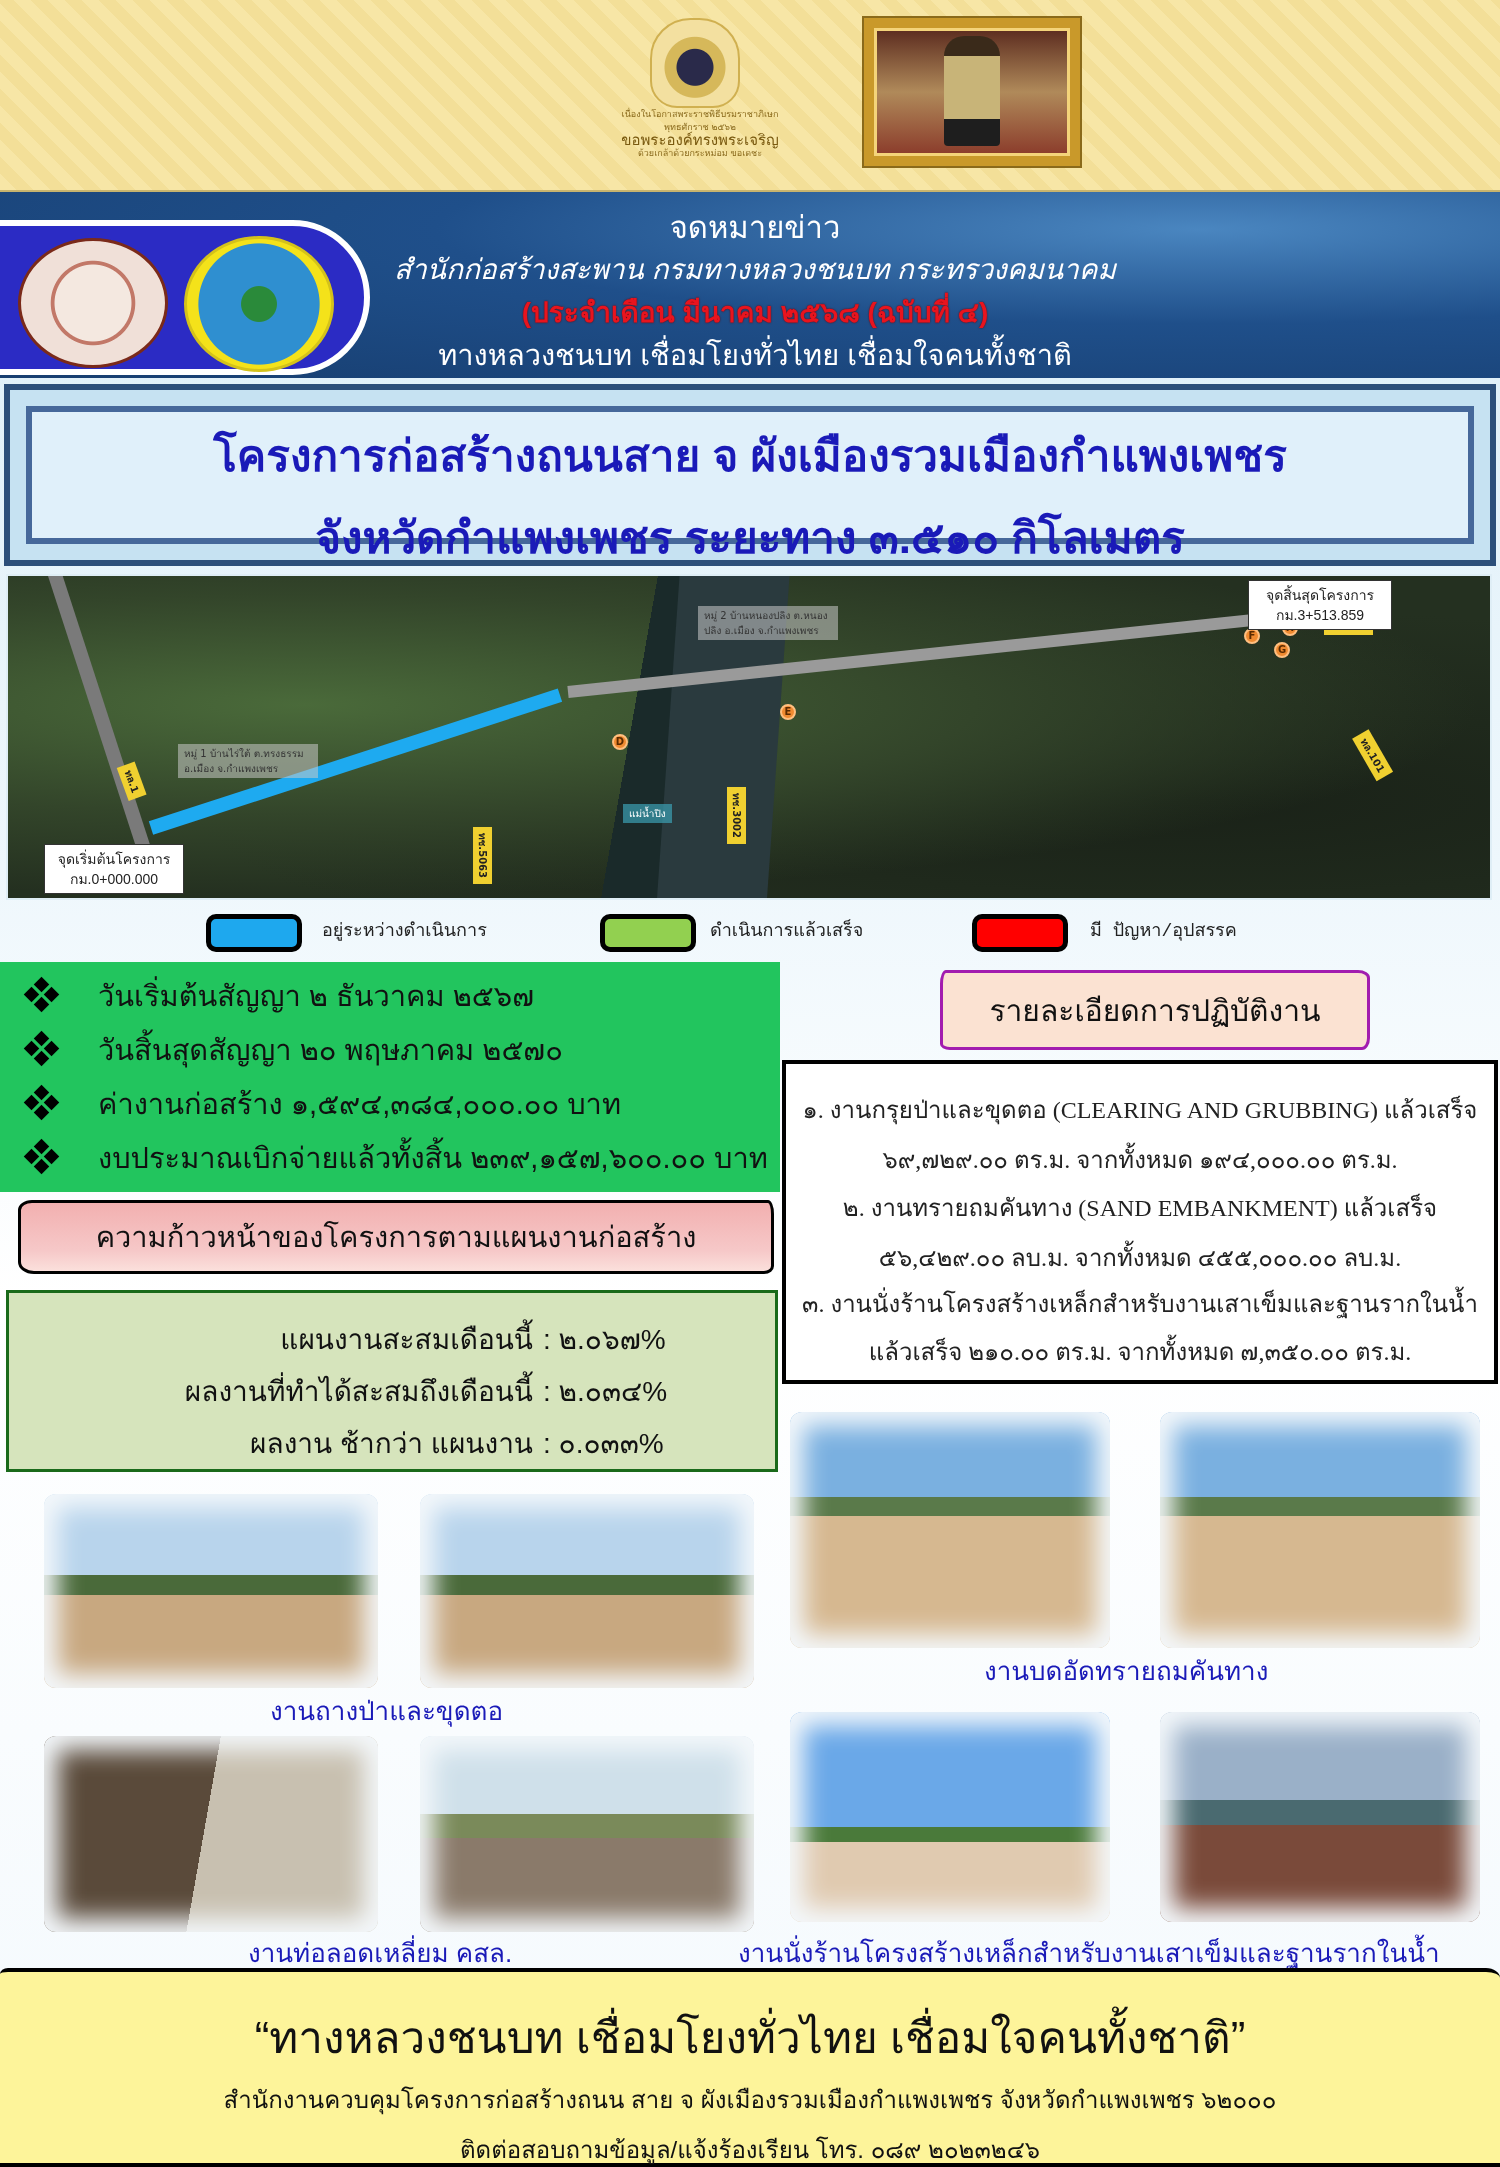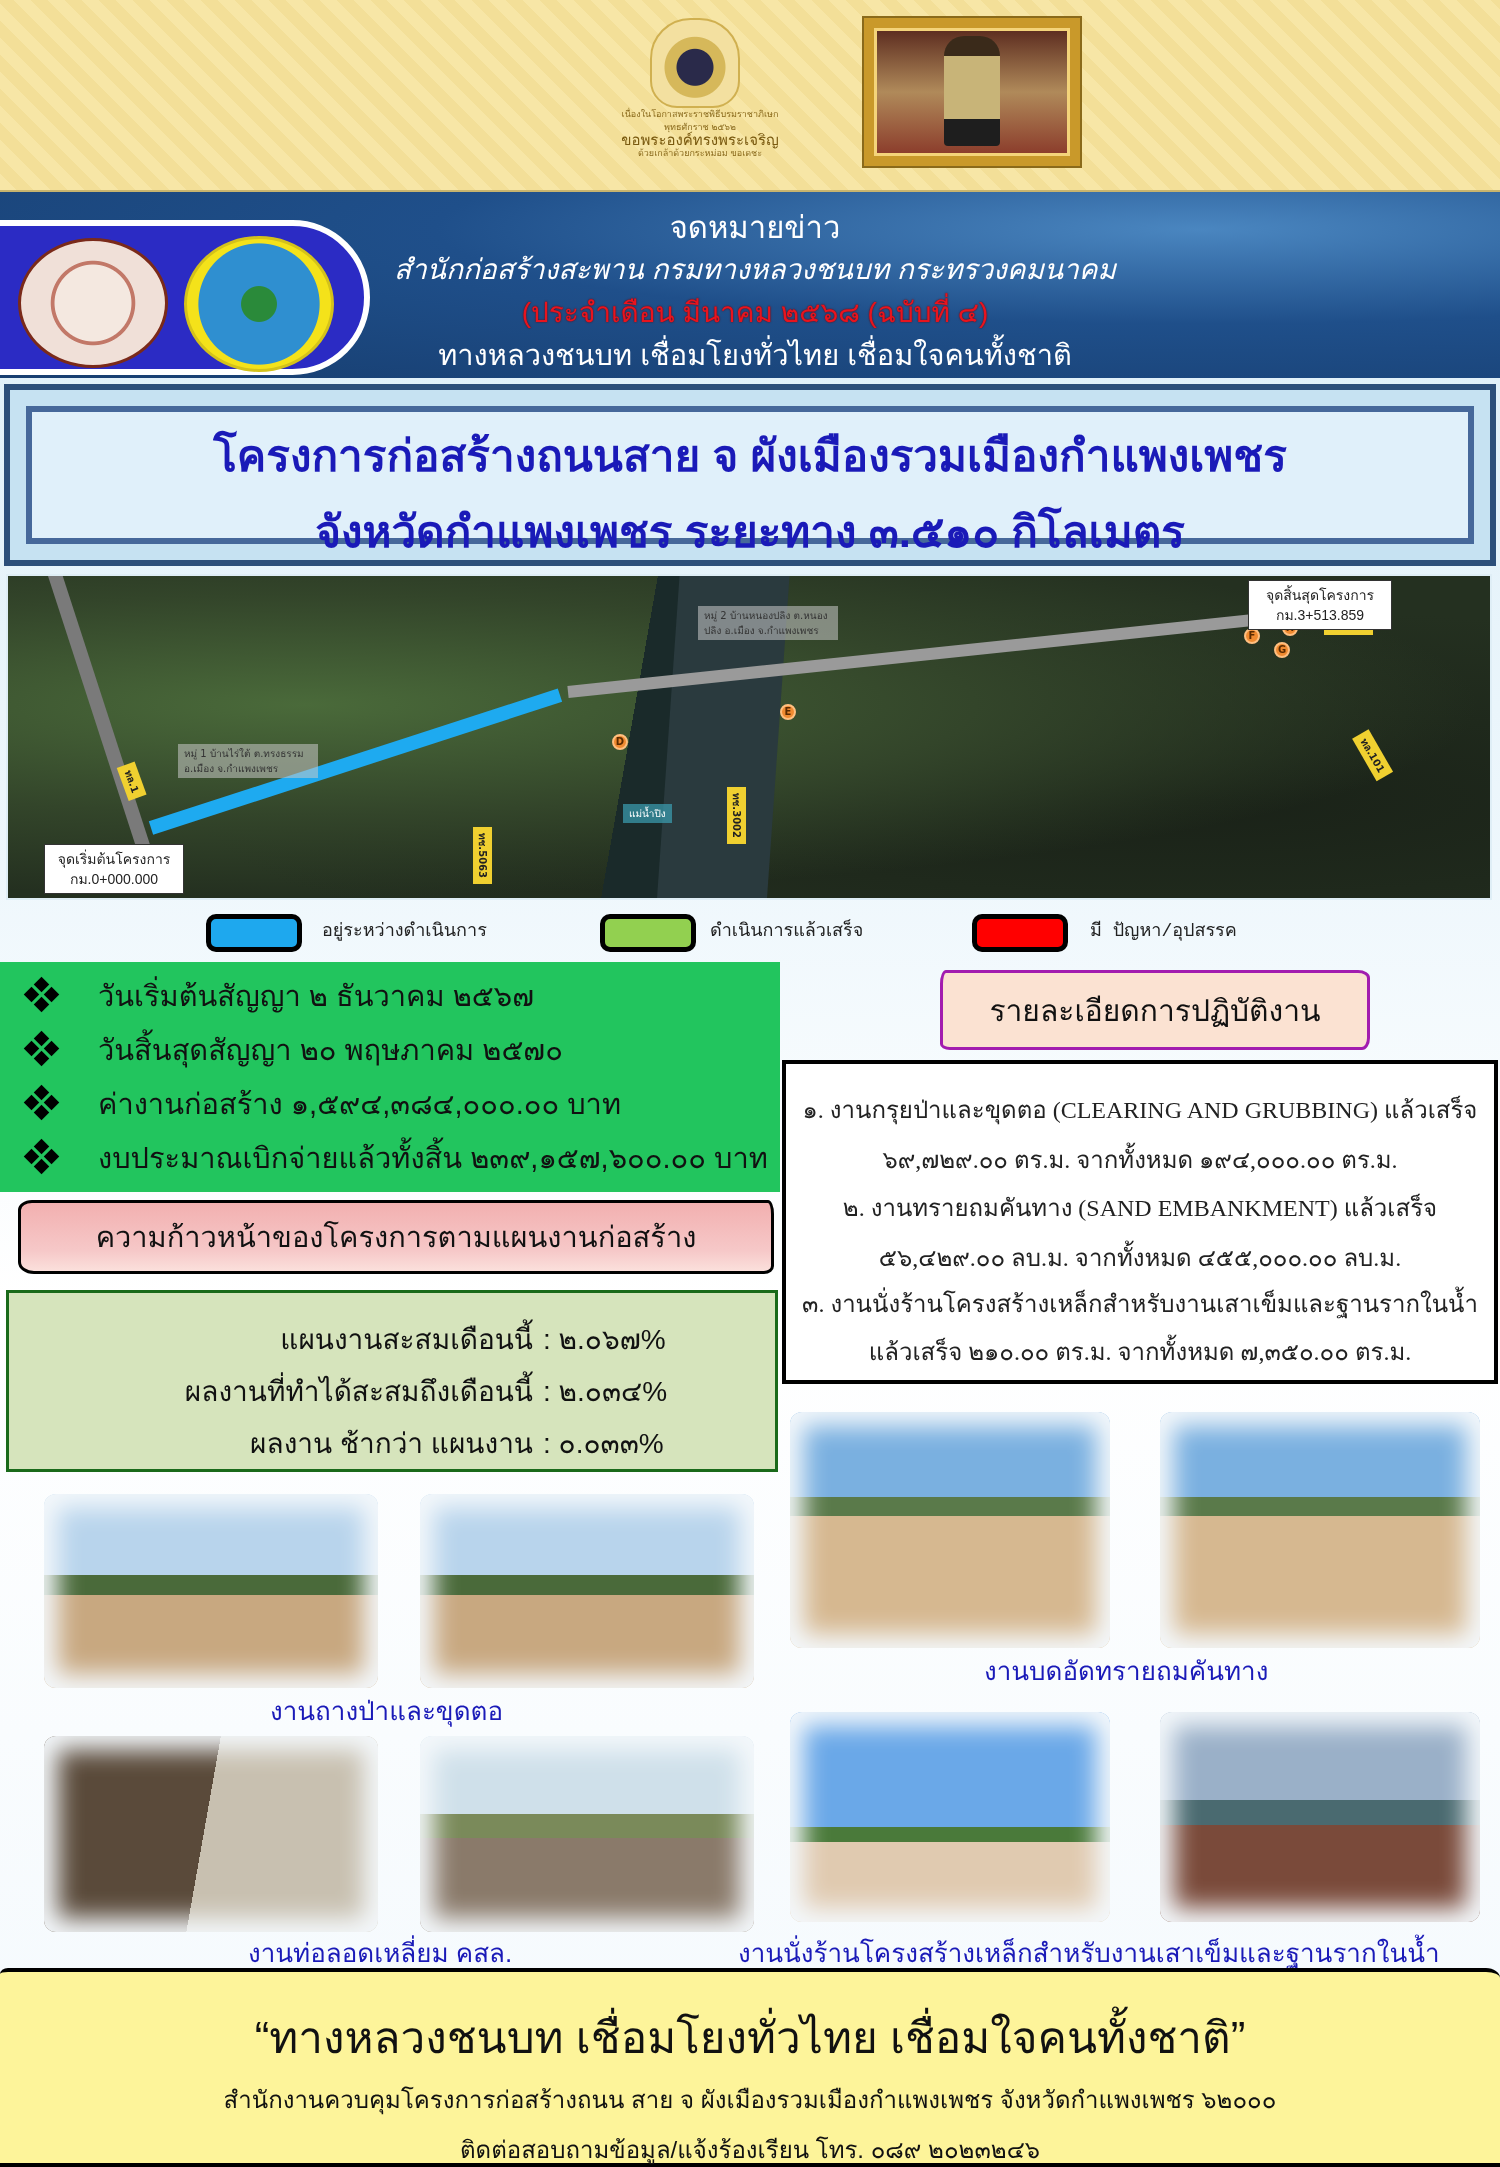--- a/index.html
+++ b/index.html
@@ -54,33 +54,33 @@
     border: 3px solid #7a2a1a;
   }
   #seal-right {
     left: 198px; top: 10px; width: 150px; height: 136px; border-radius: 50%;
     background: radial-gradient(circle, #2a8a3a 0 18%, #2f8fd0 19% 62%, #f4e21a 63% 80%, #2a8a3a 81%);
     border: 3px solid #d4c21a;
   }
   .header-text { width: 1000px; left: 255px; text-align: center; font-family: "Liberation Sans", sans-serif; }
   #newsletter-title { top: 10px; font-size: 31px; color: #ffffff; }
   #agency-line { top: 55px; font-size: 28px; color: #ffffff; font-style: italic; }
-  #issue-line { top: 98px; font-size: 28px; color: #e8141e; font-weight: normal; text-shadow: 0 0 2px #6a0000; }
+  #issue-line { top: 98px; font-size: 28px; color: #e8141e; font-weight: bold; text-shadow: 0 0 2px #6a0000; }
   #slogan-header { top: 140px; font-size: 29px; color: #ffffff; }
 
   
   #project-title-box {
     left: 4px; top: 384px; width: 1492px; height: 182px;
     background: #e0f0fa;
     border: 6px solid #2d4f7a;
     box-shadow: inset 0 0 0 16px #c6e2f2, inset 0 0 0 22px #46689a;
   }
   .project-title-line { width: 100%; text-align: center; color: #1a1ab8; font-weight: bold; font-family: "Liberation Sans", sans-serif; font-size: 44px; }
   #project-title-1 { top: 30px; }
-  #project-title-2 { top: 106px; }
+  #project-title-2 { top: 112px; }
 
   
   #project-map {
     left: 6px; top: 574px; width: 1486px; height: 326px;
     background:
       linear-gradient(100deg, transparent 0 640px, #1a2a2a 640px 720px, transparent 720px),
       radial-gradient(ellipse at 20% 40%, #4a6a3a 0%, #33452a 40%, transparent 70%),
       radial-gradient(ellipse at 80% 70%, #1a2218 0%, #243020 60%),
       #2e3e28;
     border: 2px solid #dfeef6;

